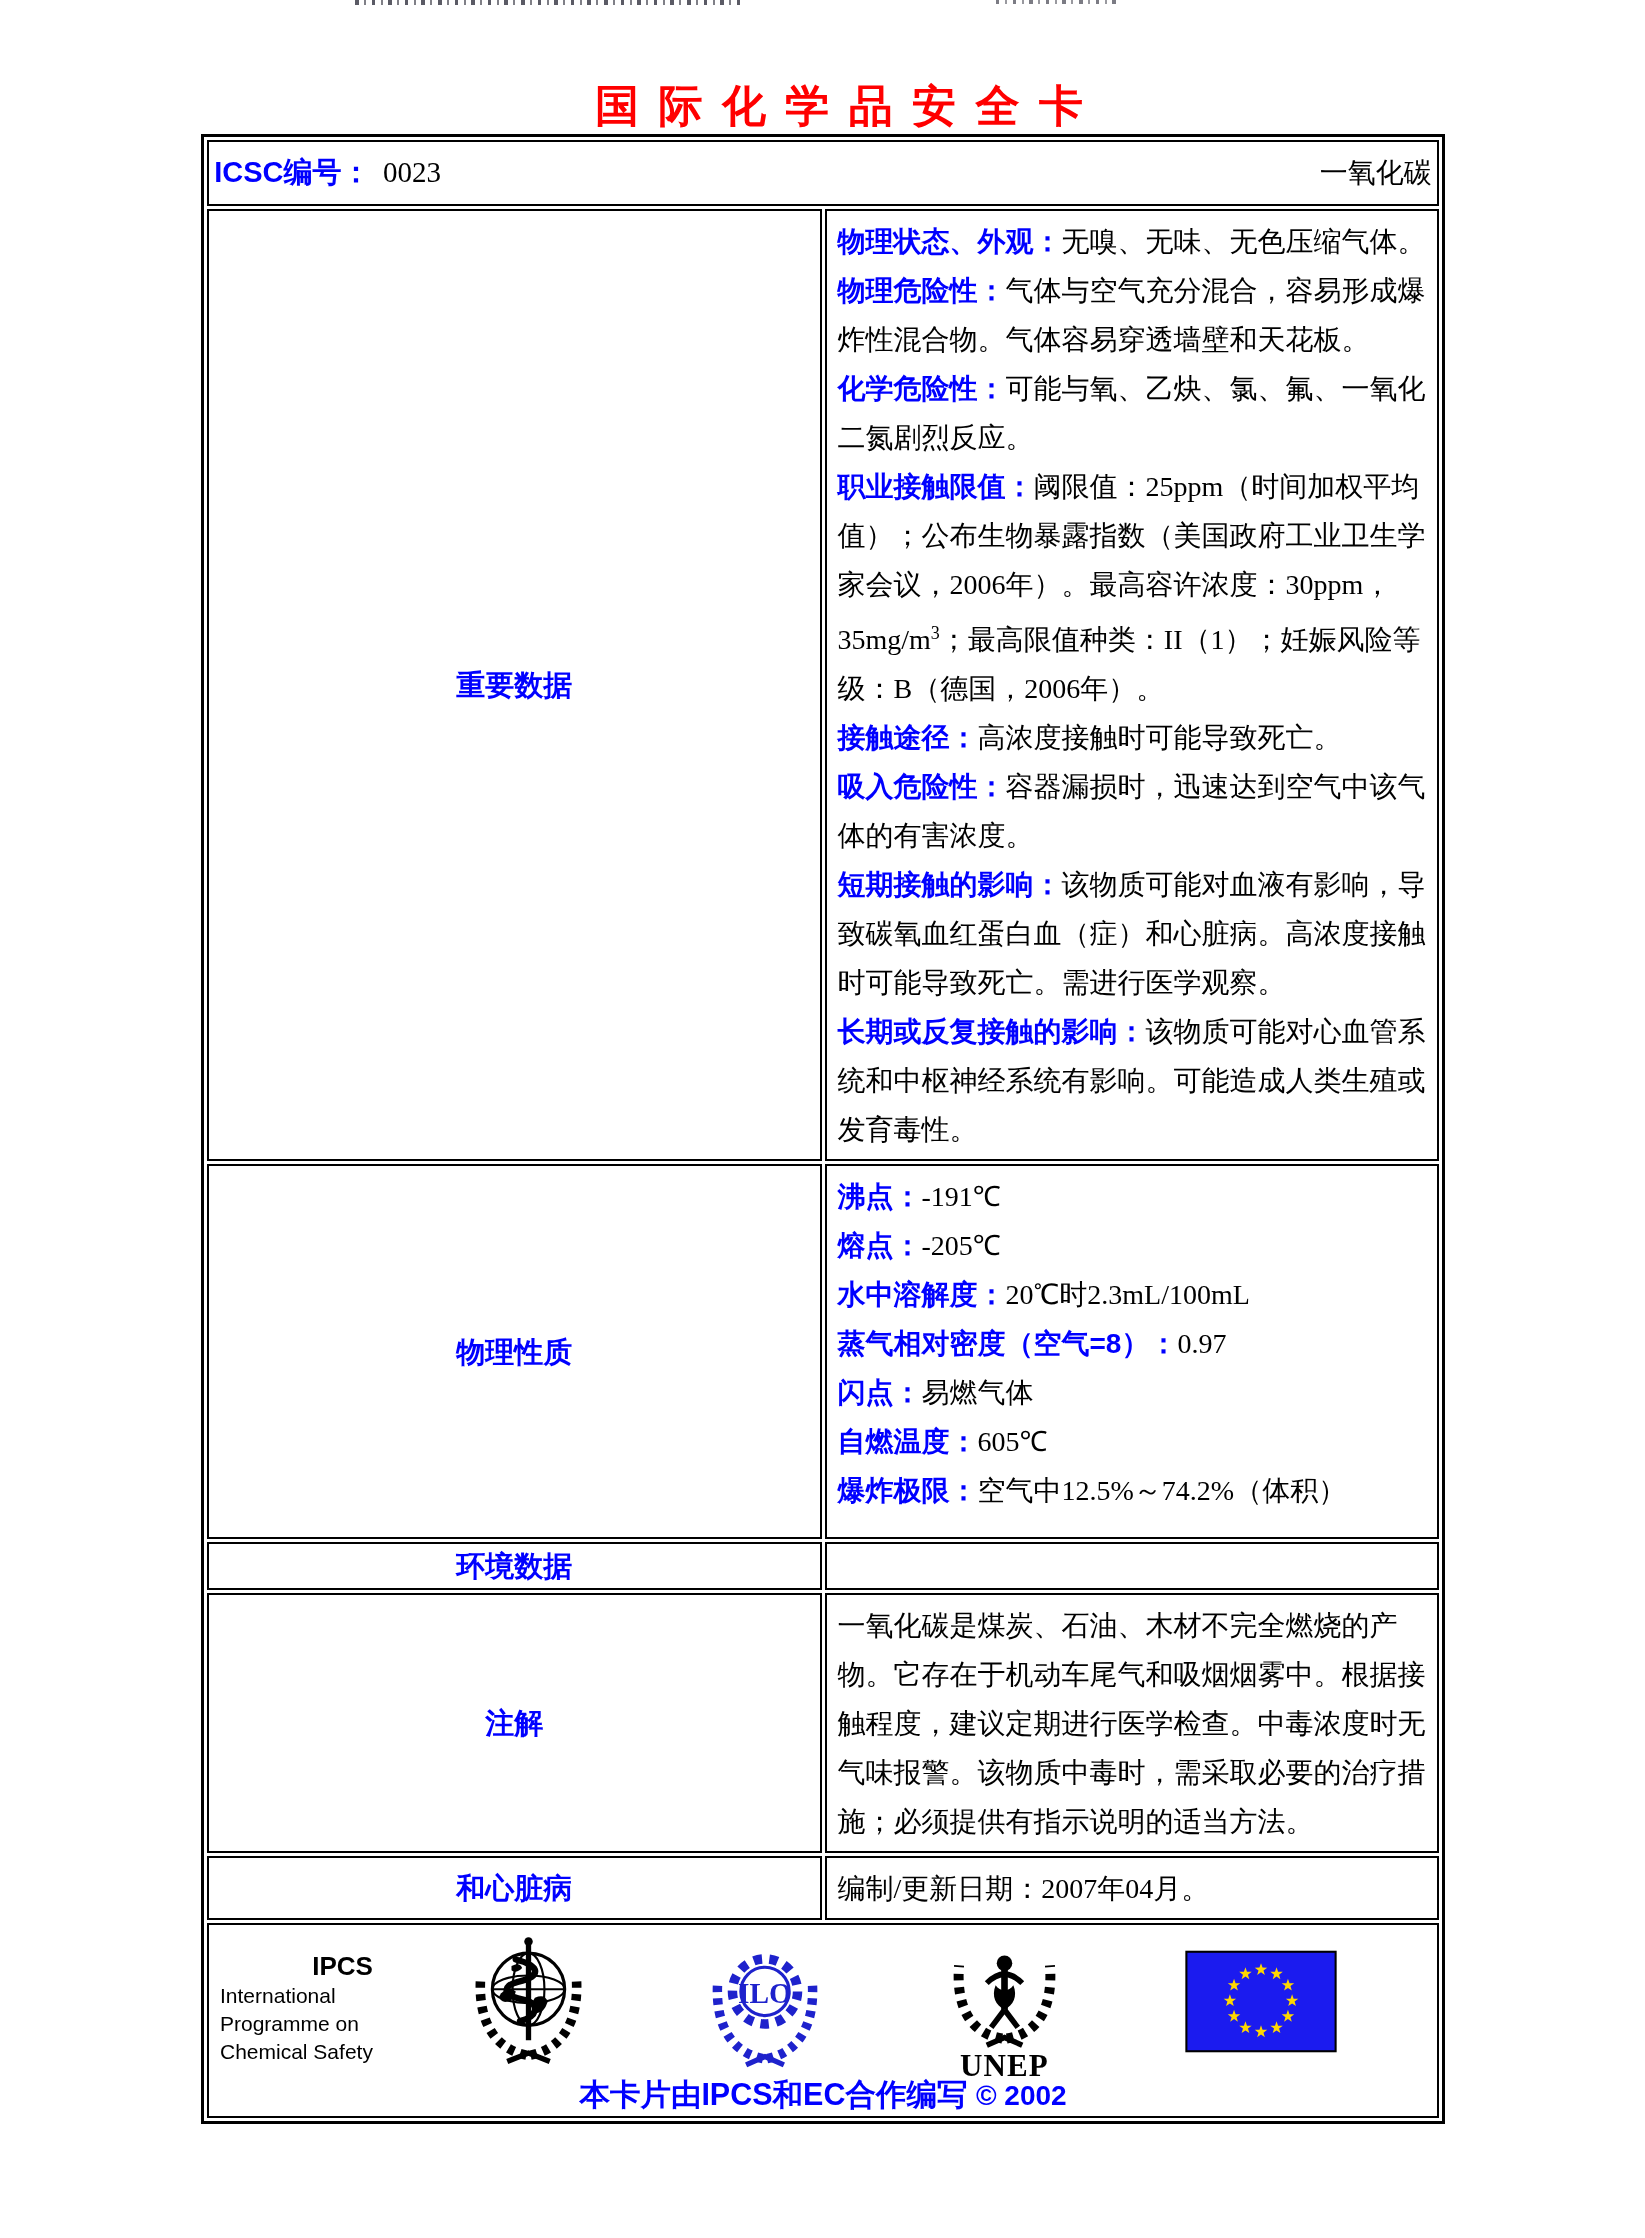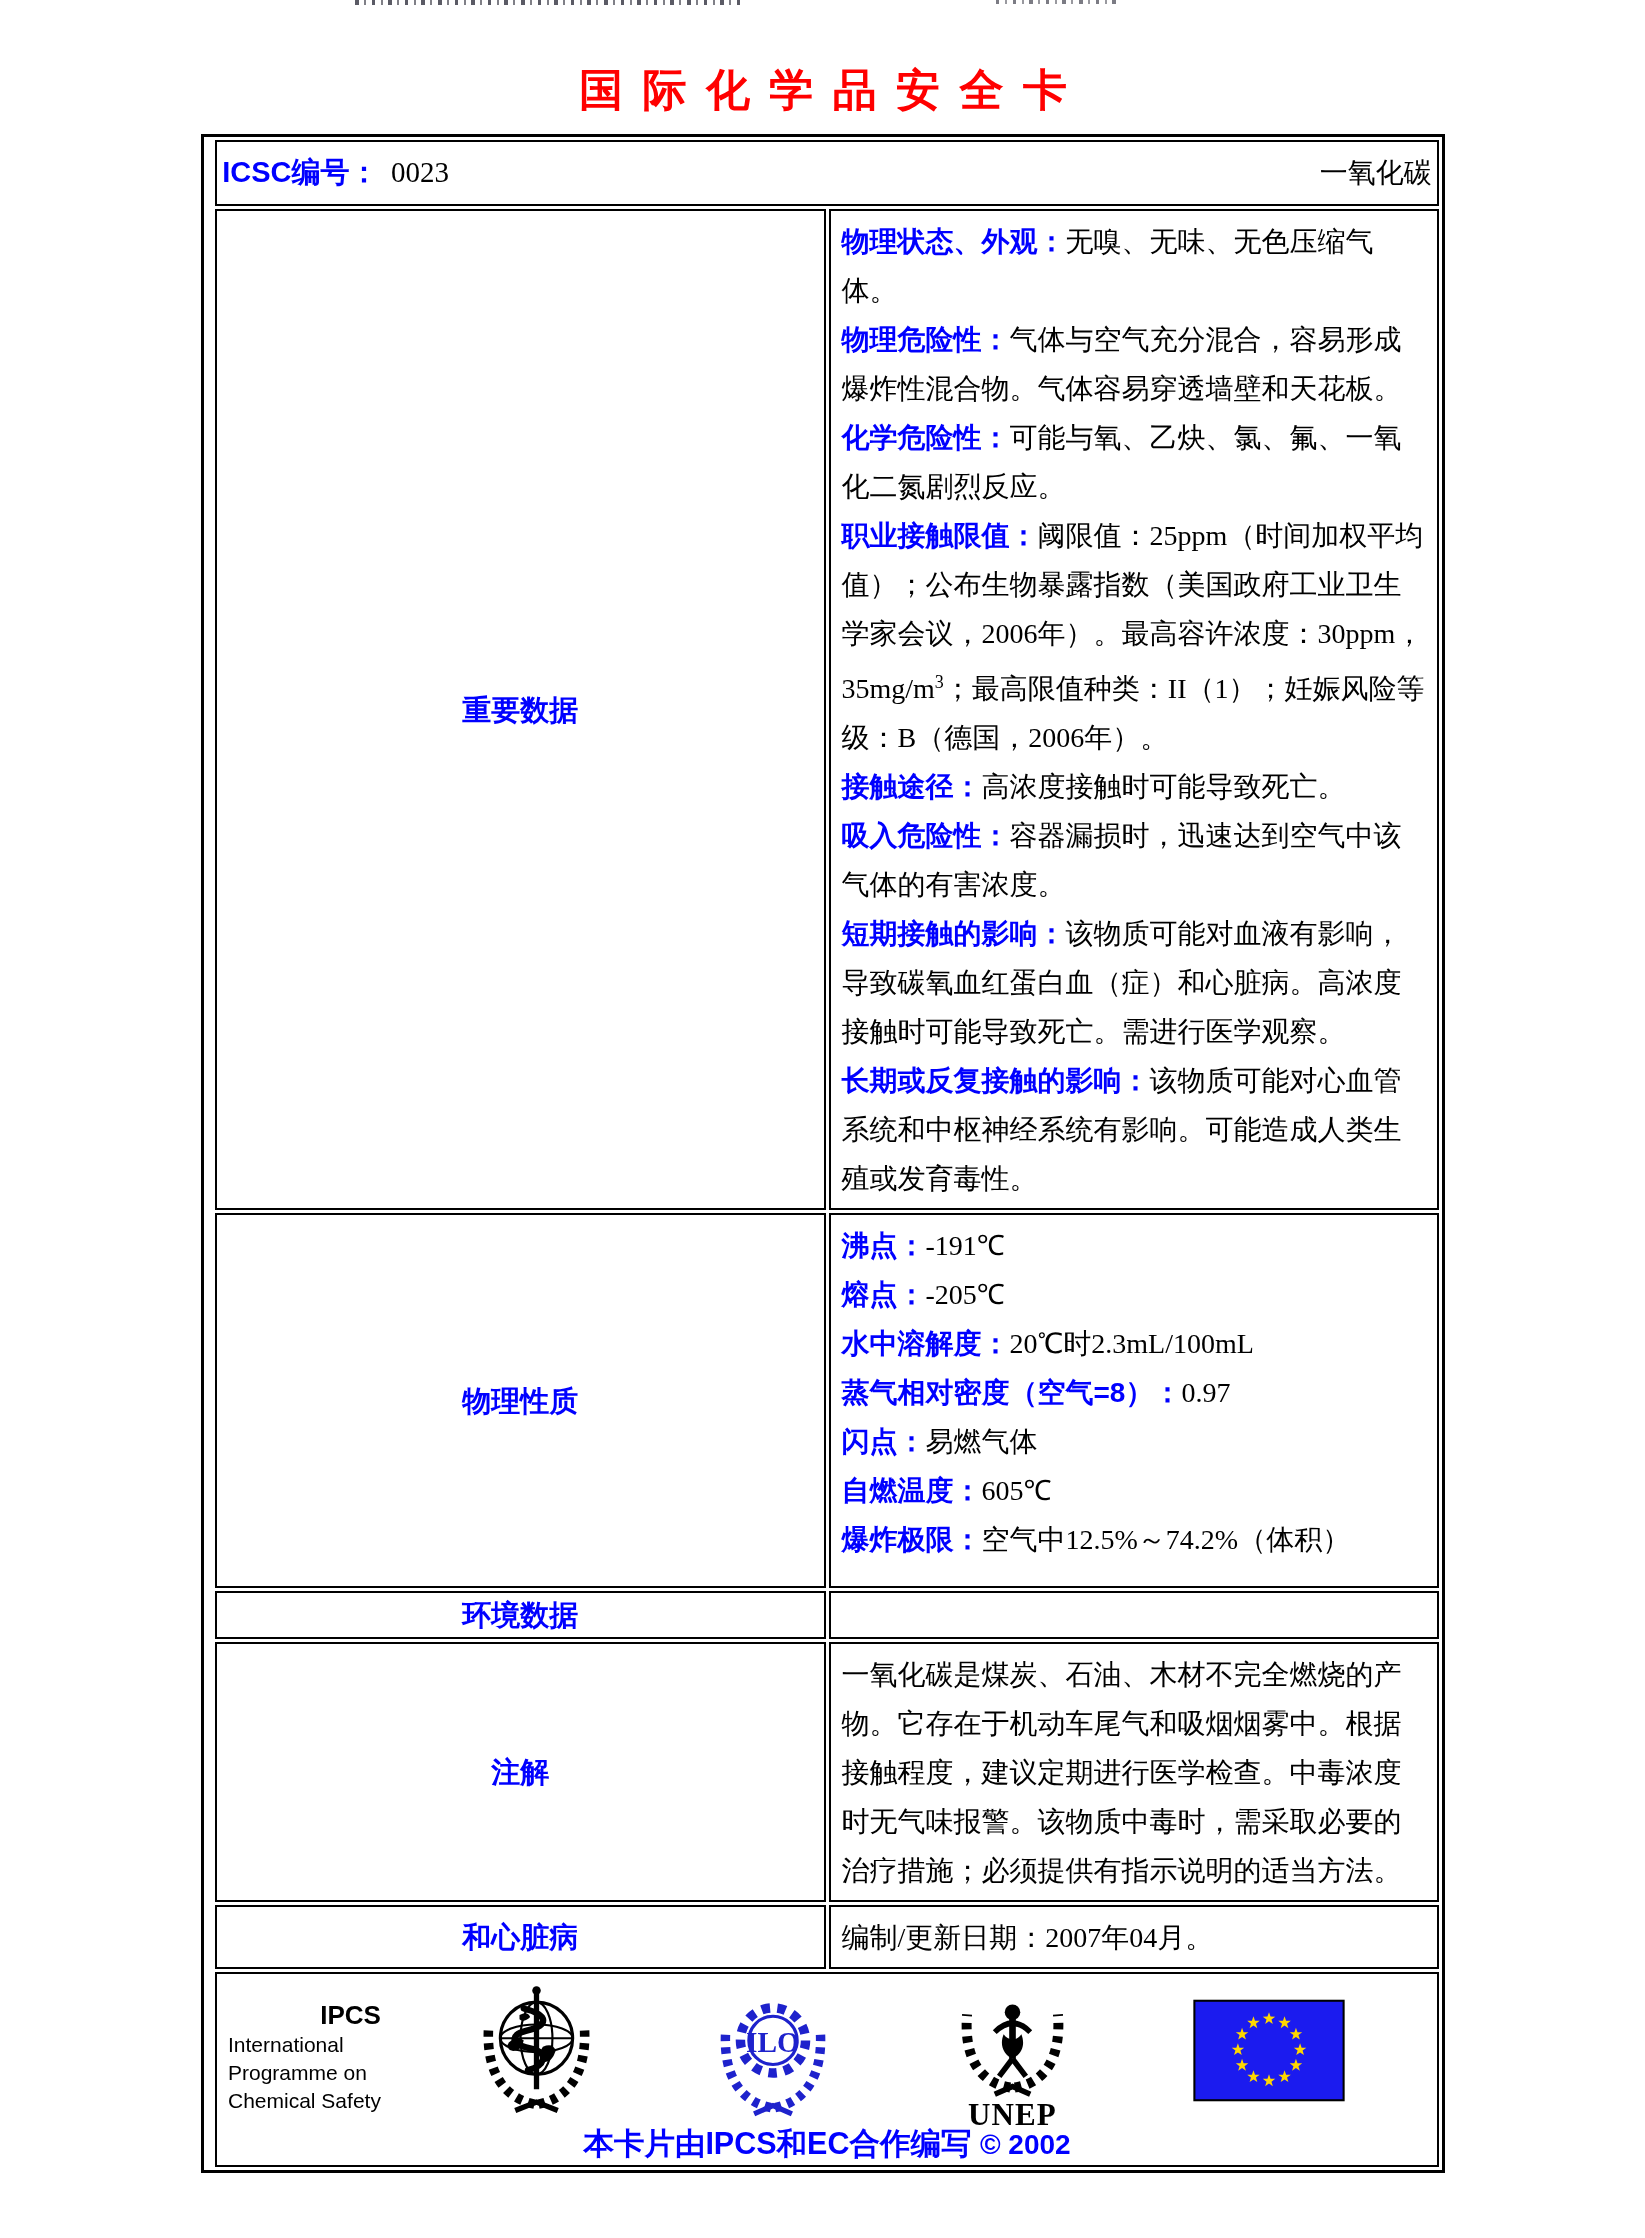--- a/index.html
+++ b/index.html
@@ -6,26 +6,26 @@
   html,body{margin:0;padding:0;background:#ffffff;}
   body{width:1645px;height:2239px;position:relative;font-family:"Liberation Serif",serif;color:#000;}
   .page{position:absolute;inset:0;background:#fff;}
 
   
   .top-frag{position:absolute;top:0;height:4.9px;opacity:.75;
     background:repeating-linear-gradient(90deg,#242432 0 3.5px,transparent 3.5px 9px,#55555f 9px 11px,transparent 11px 16.6px);}
   .frag-a{left:355px;width:385px;}
   .frag-b{left:996px;width:122px;height:4.2px;opacity:.6;}
 
-  .main-title{position:absolute;top:61px;left:201px;width:1244px;margin:0;
+  .main-title{position:absolute;top:61px;left:201px;width:1244px;margin:16px;
     text-align:center;font-family:"Liberation Sans",sans-serif;font-weight:bold;
     font-size:44px;letter-spacing:19.4px;text-indent:19.4px;color:#ff0000;white-space:nowrap;}
 
   table.card{position:absolute;top:134px;left:201px;width:1244px;
-    border-collapse:separate;border-spacing:3.5px;border:3.5px solid #000;background:#fff;table-layout:fixed;padding-left:8px;}
+    border-collapse:separate;border-spacing:3.5px;border:3.5px solid #000;background:#fff;table-layout:fixed;}
   td.cell{border:2.1px solid #000;background:#fff;overflow:hidden;}
 
   td.label-cell{width:155px;text-align:center;vertical-align:middle;
     font-family:Liberation Serif, serif;font-weight:bold;font-size:29px;color:#0000ff;line-height:1.25;}
 
   td.content-cell{font-size:28px;line-height:49px;padding:5.5px 11px;vertical-align:top;}
   td.v-mid{vertical-align:middle;}
 
   .prop-line{margin:0;}
   .plabel{color:#0000ff;font-weight:bold;font-family:"Liberation Sans",sans-serif;}

